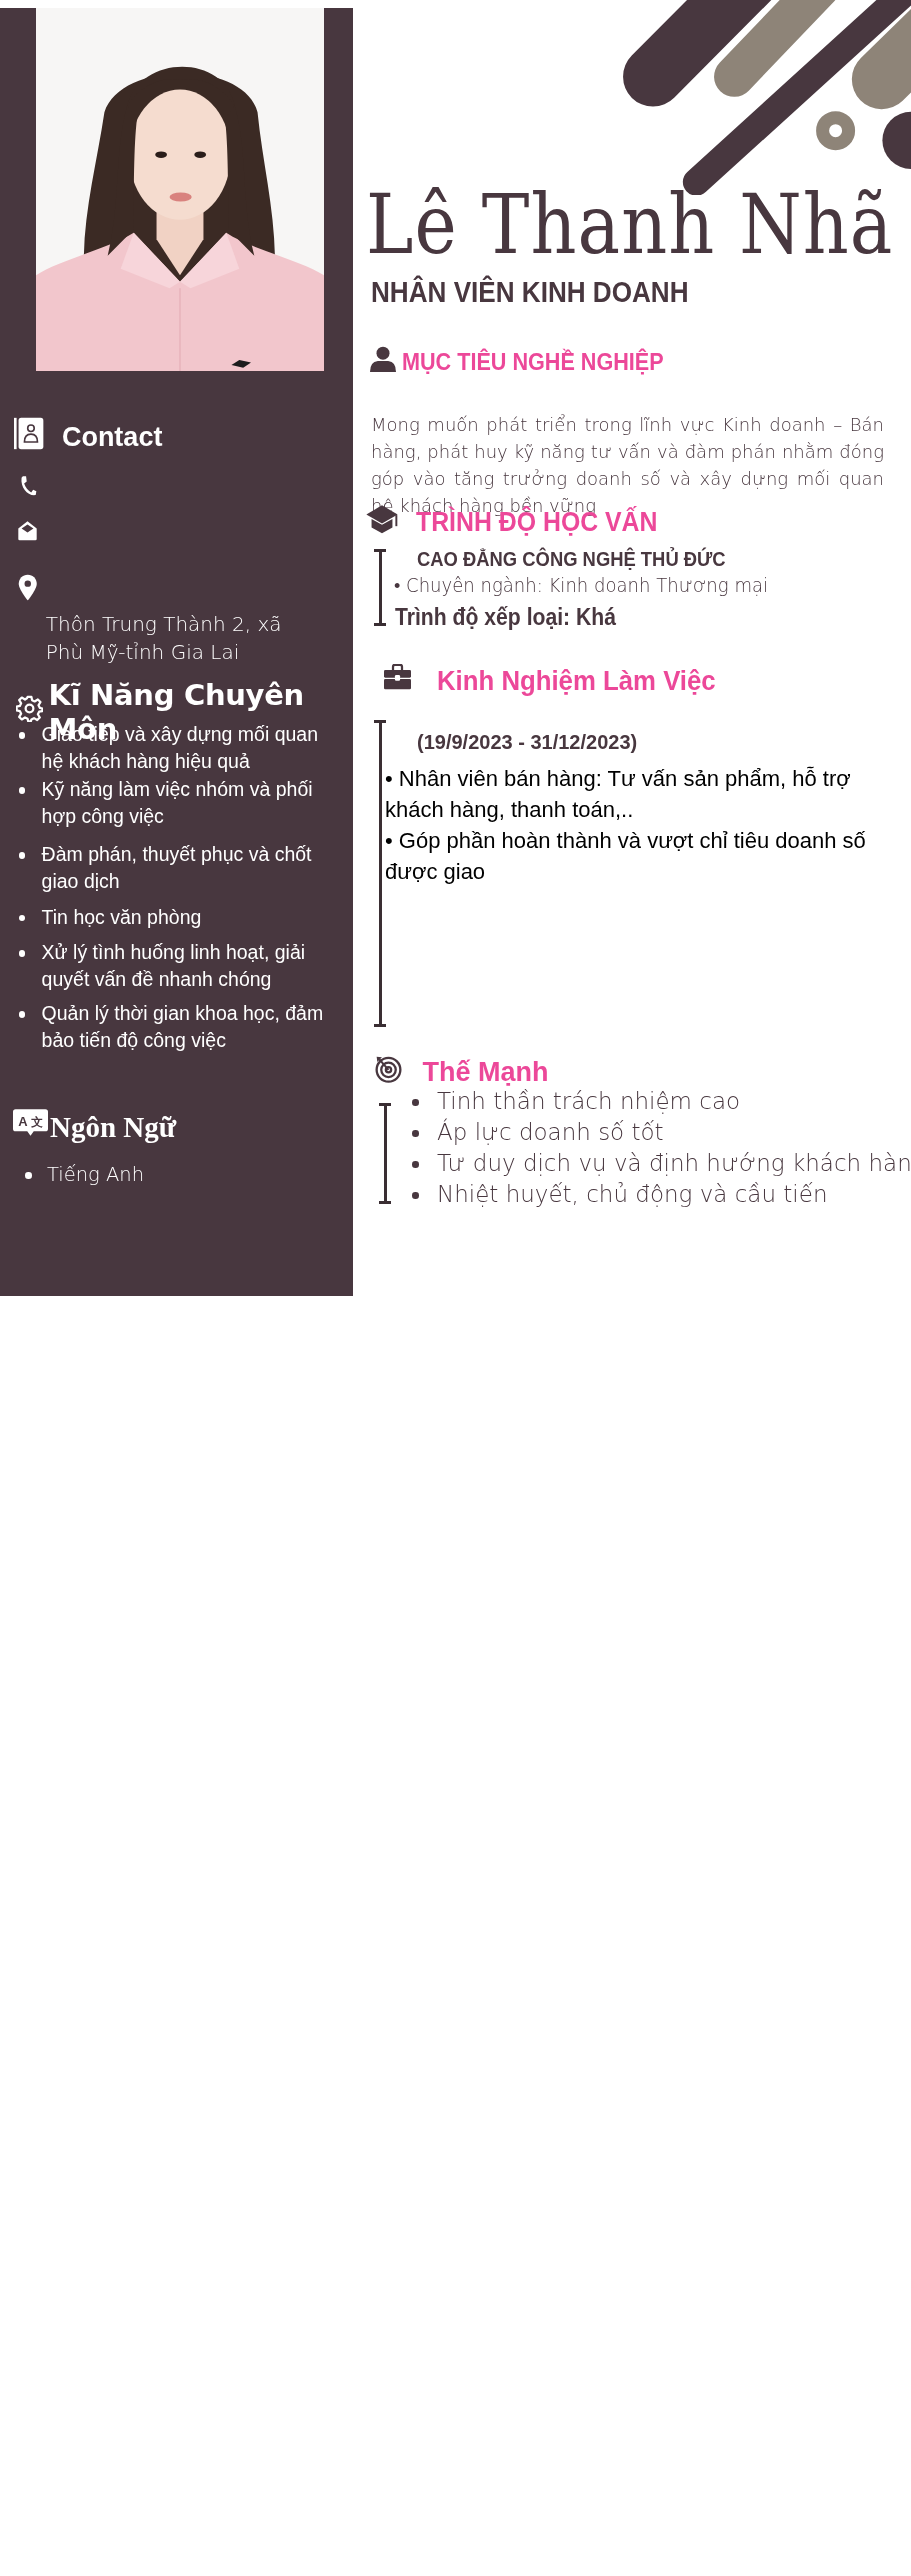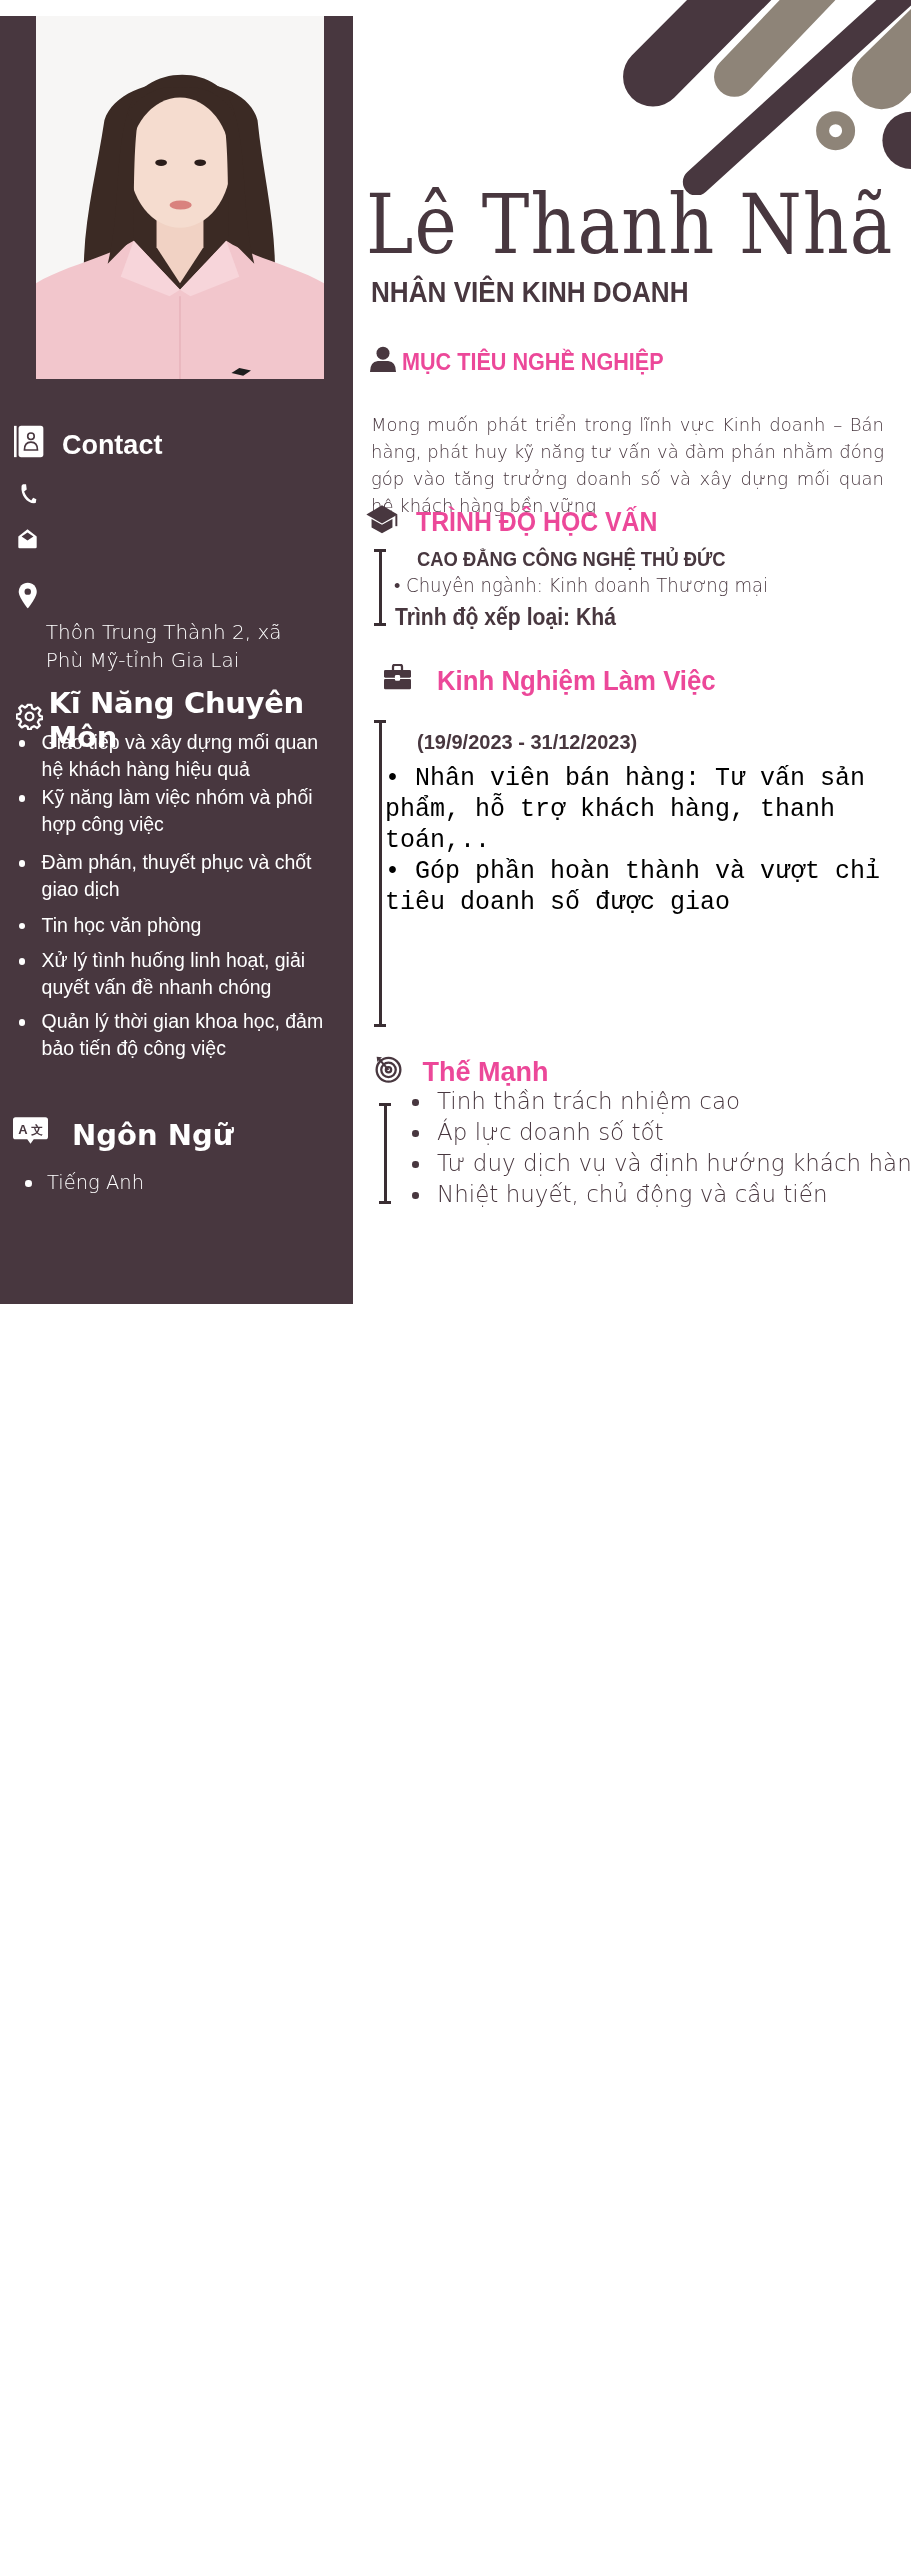--- a/index.html
+++ b/index.html
@@ -1,19 +1,19 @@
 <!DOCTYPE html>
 <html style="font-size:10.4px"><head>
 <meta charset="utf-8">
 <style>
   * { box-sizing: border-box; margin: 0; padding: 0; }
   html, body { width: 911px; height: 2576px; background: #ffffff; overflow: hidden; }
   body { position: relative; font-family: "Liberation Sans", sans-serif; color: #48373F; }
 
-  .sidebar { position: absolute; left: 0; top: 16px; width: 353px; height: 1288px; background: #48373F; }
+  .sidebar { position: absolute; left: 0; top: 8px; width: 353px; height: 1288px; background: #48373F; }
   .photo { position: absolute; left: 36px; top: 0; width: 288px; height: 363px; overflow: hidden; background: #f4f2f1; }
 
   .sb-heading { position: absolute; display: flex; align-items: center; color: #ffffff; font-weight: bold; }
   .sb-heading .ic { display: inline-block; }
 
   .contact-row { position: absolute; left: 17px; display: flex; align-items: flex-start; }
   .contact-row .ic { width: 21px; height: 21px; display: flex; align-items: center; justify-content: center; }
   .contact-row .val { margin-left: 6.5px; font-size: 20px; line-height: 28px; color: #fff; font-family: "DejaVu Sans", sans-serif; font-weight: 300; }
 
   ul.sb-list { position: absolute; list-style: none; color: #fff; font-family: "Liberation Sans", sans-serif; }
@@ -33,21 +33,21 @@
   .tl-bar { position: absolute; width: 2.6px; background: #3a2e33; }
   .tl-bar::before, .tl-bar::after { content: ""; position: absolute; left: -4.6px; width: 11.7px; height: 2.6px; background: #3a2e33; }
   .tl-bar::before { top: 0; }
   .tl-bar::after { bottom: 0; }
 
   .edu-school { position: absolute; left: 417px; top: 547px; font-weight: bold; font-size: 20px; line-height: 25px; white-space: nowrap; transform: scaleX(0.92); transform-origin: left top; }
   .edu-major { position: absolute; left: 394px; top: 573px; font-family: "DejaVu Sans", sans-serif; font-size: 19px; line-height: 25px; white-space: nowrap; font-weight: 300; transform: scaleX(0.95); transform-origin: left top; }
   .edu-grade { position: absolute; left: 395px; top: 604px; font-weight: bold; font-size: 23px; line-height: 26px; white-space: nowrap; transform: scaleX(0.92); transform-origin: left top; }
 
   .exp-date { position: absolute; left: 417px; top: 729px; font-weight: bold; font-size: 20px; line-height: 26px; white-space: nowrap; }
-  .exp-list { position: absolute; left: 385px; top: 763px; width: 508px; color: #000; font-family: Liberation Mono, monospace; font-size: 25px; line-height: 31px; }
+  .exp-list { position: absolute; left: 385px; top: 763px; width: 508px; color: #000; font-family: Liberation Sans, sans-serif; font-size: 22px; line-height: 31px; }
   .exp-list p { margin: 0; }
 
   ul.strengths { position: absolute; left: 410px; top: 1086px; list-style: none; font-family: "DejaVu Sans", sans-serif; font-size: 23px; line-height: 31px; color: #48373F; font-weight: 300; }
   ul.strengths li { position: relative; padding-left: 27px; white-space: nowrap; }
   ul.strengths li::before { content: ""; position: absolute; left: 2px; top: 13px; width: 6.5px; height: 6.5px; border-radius: 50%; background: #48373F; }
 </style>
 </head>
 <body>
 
 <div class="sidebar">
@@ -146,21 +146,21 @@
   </ul>
 
   <div class="sb-heading" style="left:13px; top:1101px; font-size:29px; font-family:'DejaVu Sans',sans-serif;">
     <span class="ic">
       <svg width="35" height="29" viewBox="0 0 54 44" style="font-size:45px">
           <path d="M4 0 L50 0 Q54 0 54 4 L54 30 Q54 34 50 34 L32 34 L27 41 L22 34 L4 34 Q0 34 0 30 L0 4 Q0 0 4 0 Z" fill="#fff"></path>
           <text x="8" y="26" font-family="Liberation Sans, sans-serif" font-weight="bold" font-size="20" fill="#48373F">A</text>
           <text x="28" y="26" font-family="DejaVu Sans, sans-serif" font-weight="bold" font-size="18" fill="#48373F">文</text>
         </svg>
     </span>
-    <span style="margin-left:24px;">Ngôn Ngữ</span>
+    <span style="margin-left:2px;font-family:Liberation Serif, serif;">Ngôn Ngữ</span>
   </div>
 
   <ul class="sb-list" style="left:22px; top:1153px; width:293px; font-family:'DejaVu Sans',sans-serif;">
     <li style="padding-left:25px; font-weight:300;">Tiếng Anh</li>
   </ul>
 </div>
 
 <div class="deco">
   <svg width="299" height="195" viewBox="940 0 460 300">
 

